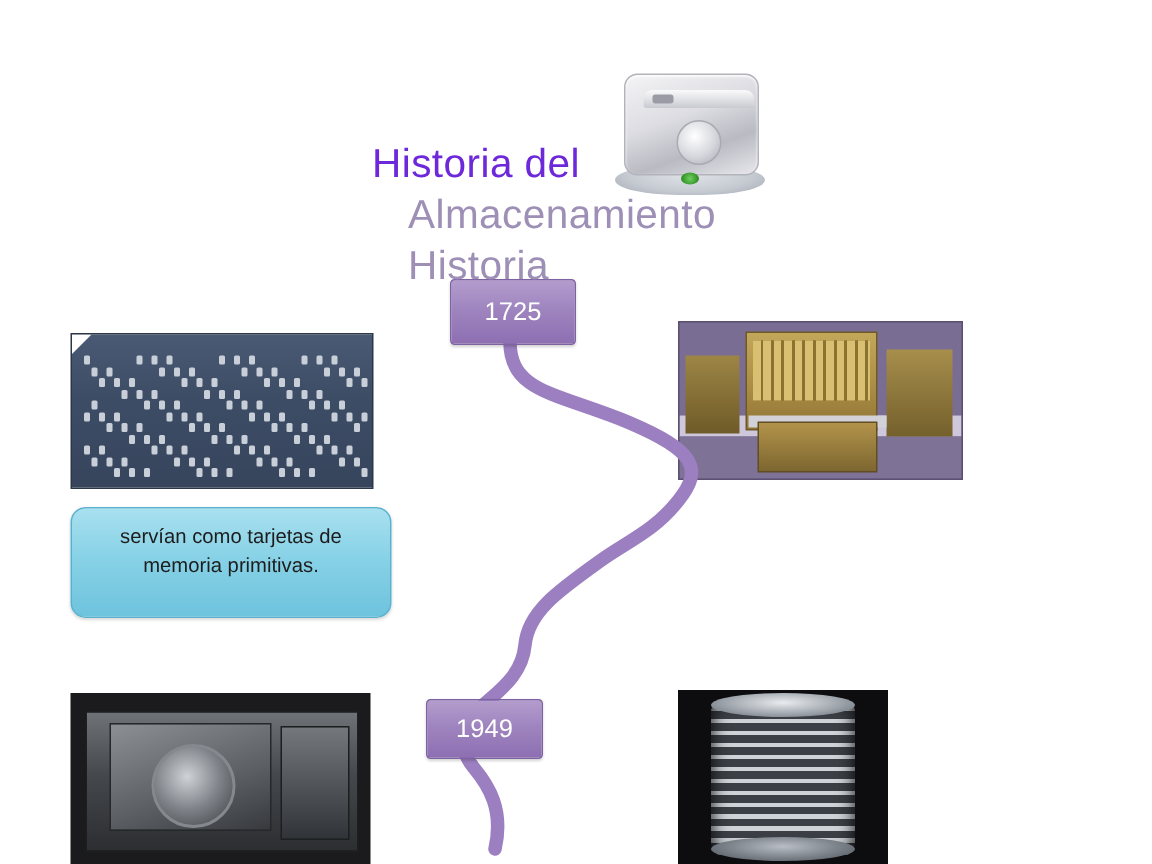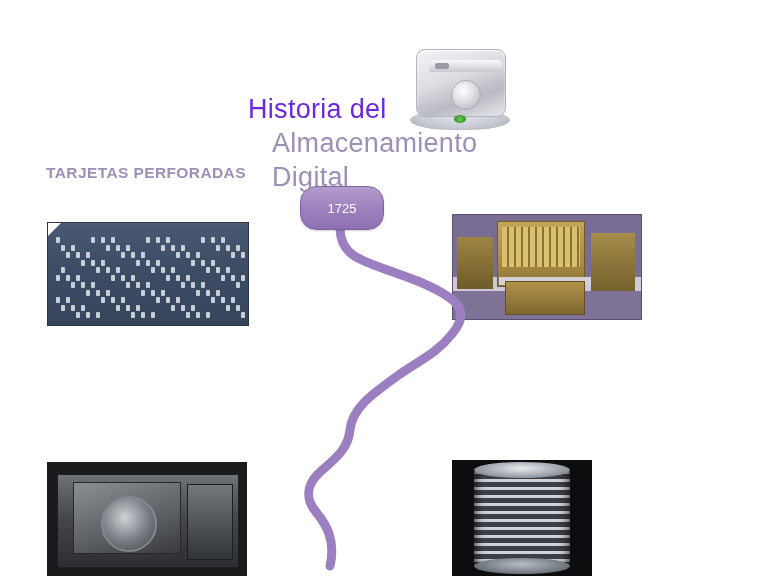--- a/index.html
+++ b/index.html
@@ -312,25 +312,25 @@
     top: 0;
     width: 768px;
     height: 576px;
     z-index: 2;
     pointer-events: none;
   }
 
   
   .year-bubble {
     position: absolute;
-    border-radius: 16px;
+    border-radius: 3px;
     background: linear-gradient(180deg, #b39ccd 0%, #9f85bf 45%, #8d6fb2 100%);
     border: 1px solid #7e63a3;
     color: #ffffff;
-    font-size: 13px;
+    font-size: 17px;
     display: flex;
     align-items: center;
     justify-content: center;
     z-index: 4;
     box-shadow: 0 1px 2px rgba(0,0,0,0.18);
   }
   #year-1725 { left: 300px; top: 186px; width: 82px; height: 42px; }
   #year-1890 { left: 414px; top: 332px; width: 76px; height: 38px; }
   #year-1949 { left: 284px; top: 466px; width: 76px; height: 38px; }
 
@@ -365,24 +365,23 @@
     <div class="hdd-body">
       <div class="hdd-top"></div>
       <div class="hdd-notch"></div>
       <div class="hdd-circle"></div>
     </div>
     <div class="hdd-led"></div>
   </div>
 
   <div class="title-block">
     <div class="title-line1">Historia del</div>
-    <div class="title-line2">Almacenamiento Digital</div>
+    <div class="title-line2">Almacenamiento Historia</div>
   </div>
 
-  <div class="sect-heading" id="heading-tarjetas">TARJETAS PERFORADAS</div>
 
   <div class="punchcard">
     <div class="pc-corner"></div>
   <div class="pc-hole" style="left: 8px; top: 14px;"></div>
       <div class="pc-hole" style="left: 43px; top: 14px;"></div>
       <div class="pc-hole" style="left: 53px; top: 14px;"></div>
       <div class="pc-hole" style="left: 63px; top: 14px;"></div>
       <div class="pc-hole" style="left: 98px; top: 14px;"></div>
       <div class="pc-hole" style="left: 108px; top: 14px;"></div>
       <div class="pc-hole" style="left: 118px; top: 14px;"></div>
@@ -526,15 +525,19 @@
              C 340 262, 372 262, 420 282
              C 462 300, 470 312, 452 334
              C 436 354, 420 360, 400 374
              C 372 394, 352 408, 350 430
              C 348 452, 330 462, 318 474
              C 306 486, 306 500, 316 512
              C 326 524, 336 540, 330 566" fill="none" stroke="#9b7fc0" stroke-width="9" stroke-linecap="round"></path>
   </svg>
 
   <div class="year-bubble" id="year-1725">1725</div>
-
+  <div class="year-bubble" id="year-1949">1949</div>
+
+  <div class="callout" id="callout-tarjetas">
+    <div class="callout-text">servían como tarjetas de memoria primitivas.</div>
+  </div>
 
 </div>
 
 </body></html>

